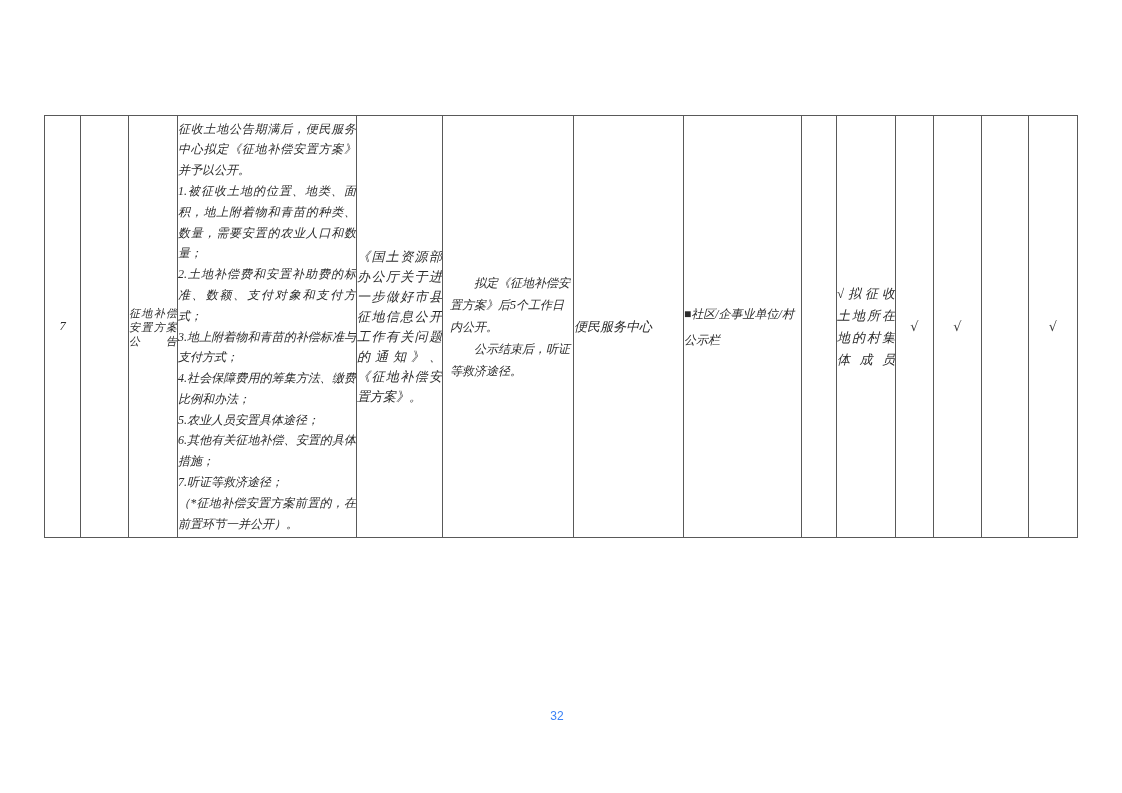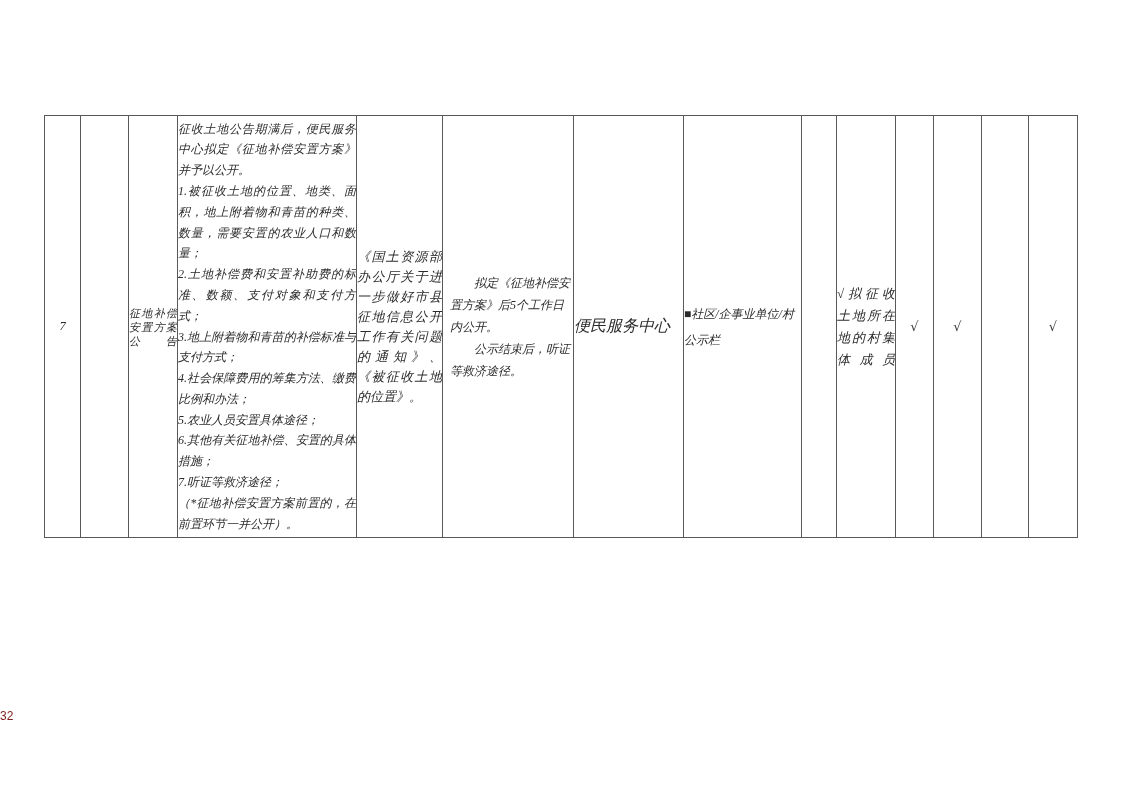--- a/index.html
+++ b/index.html
@@ -53,21 +53,21 @@
     padding: 2px 6px;
   }
   td.c-time {
     font-size: 12px;
     line-height: 22px;
     padding: 2px 5px;
     text-align: left;
   }
   td.c-time .para { text-indent: 24px; margin-left: 7px; }
   td.c-resp {
-    font-size: 16px;
+    font-size: 13px;
     padding: 2px 8px;
     text-align: left;
   }
   td.c-channel {
     font-size: 12px;
     line-height: 26px;
     padding: 2px 4px 2px 7px;
     text-align: left;
   }
   td.c-audience {
@@ -81,24 +81,24 @@
     font-size: 13px;
     text-align: center;
     font-family: "DejaVu Sans", sans-serif;
     color: #3a3a3a;
   }
   .page-number {
     position: absolute;
     left: 0;
     right: 8px;
     top: 709px;
-    text-align: left;
+    text-align: center;
     font-size: 12px;
     font-family: "Liberation Sans", sans-serif;
-    color: #7f1d1d;
+    color: #3b82f6;
   }
 </style>
 </head>
 <body>
 
 <div class="page">
 
   <table class="disclosure">
     <colgroup>
       <col style="width:36px">
@@ -123,21 +123,21 @@
       <td class="c-item">征地补偿安置方案公告</td>
       <td class="c-content">征收土地公告期满后，便民服务中心拟定《征地补偿安置方案》并予以公开。
 1.被征收土地的位置、地类、面积，地上附着物和青苗的种类、数量，需要安置的农业人口和数量；
 2.土地补偿费和安置补助费的标准、数额、支付对象和支付方式；
 3.地上附着物和青苗的补偿标准与支付方式；
 4.社会保障费用的筹集方法、缴费比例和办法；
 5.农业人员安置具体途径；
 6.其他有关征地补偿、安置的具体措施；
 7.听证等救济途径；
 （*征地补偿安置方案前置的，在前置环节一并公开）。</td>
-      <td class="c-legal">《国土资源部办公厅关于进一步做好市县征地信息公开工作有关问题的通知》、《被征收土地的位置》。</td>
+      <td class="c-legal">《国土资源部办公厅关于进一步做好市县征地信息公开工作有关问题的通知》、《征地补偿安置方案》。</td>
       <td class="c-time">
         <div class="para">拟定《征地补偿安置方案》后5个工作日内公开。</div>
         <div class="para">公示结束后，听证等救济途径。</div>
       </td>
       <td class="c-resp">便民服务中心</td>
       <td class="c-channel">■社区/企事业单位/村公示栏</td>
       <td></td>
       <td class="c-audience">√拟征收土地所在地的村集体成员</td>
       <td class="c-check">√</td>
       <td class="c-check">√</td>

